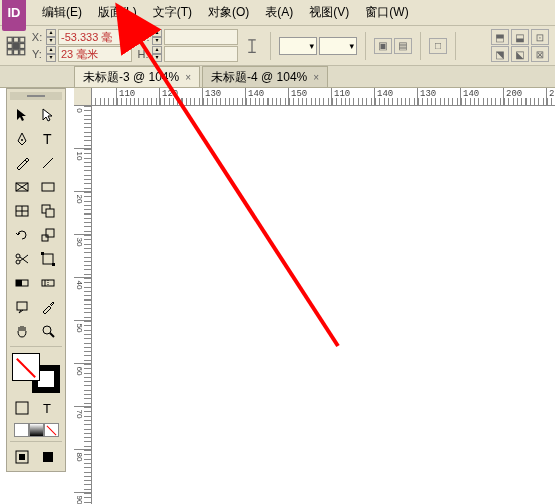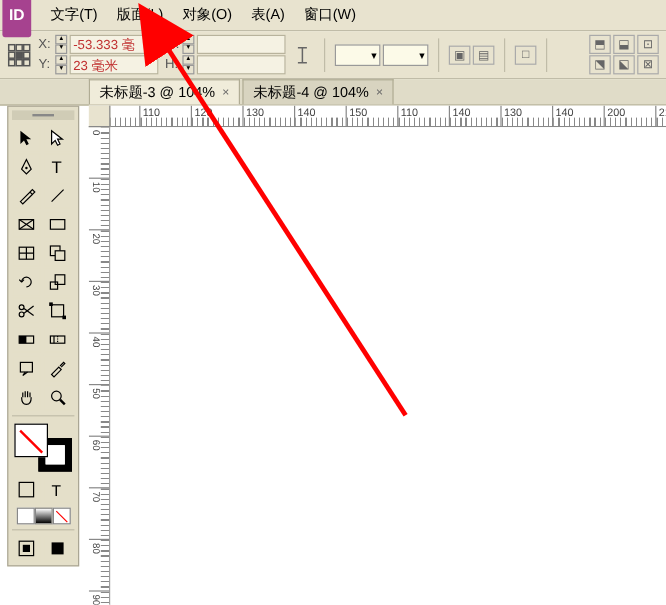--- a/index.html
+++ b/index.html
@@ -27,21 +27,21 @@
   
   
   .tabbar { display: flex; background: #e0dcc8; height: 22px; align-items: flex-end; padding-left: 74px; font-size: 12px; border-bottom: 1px solid #b0ac94; }
   .tab { display: flex; align-items: center; padding: 3px 8px; background: #f0ecda; border: 1px solid #b0ac94; border-bottom: none; margin-right: 2px; height: 21px; cursor: pointer; gap: 6px; }
   .tab.inactive { background: #d8d4c0; justify-content: space-between; }
   .tab-close { font-size: 10px; color: #666; cursor: pointer; }
   
   
   .ruler-h { position: absolute; left: 74px; top: 88px; right: 0; height: 18px; background: #fff; border-bottom: 1px solid #888; display: flex; font-size: 9px; color: #444; overflow: hidden; }
   .ruler-unit { flex: 0 0 43px; border-right: 1px solid #888; height: 100%; position: relative; }
-  .ruler-unit span { position: absolute; top: 1px; left: 2px; }
+  .ruler-unit span { position: absolute; top: 1px; left: 2px; font-family: Liberation Mono, monospace; }
   .ruler-ticks { position: absolute; bottom: 0; width: 100%; height: 7px; background: repeating-linear-gradient(to right, #888 0 1px, transparent 1px 4.3px); }
   
   
   .ruler-v { position: absolute; left: 74px; top: 106px; width: 18px; height: 398px; background: #fff; border-right: 1px solid #888; font-size: 9px; color: #444; overflow: hidden; }
   .ruler-vunit { height: 43px; border-bottom: 1px solid #888; position: relative; }
   .ruler-vunit span { position: absolute; top: 2px; left: 1px; writing-mode: vertical-rl; text-orientation: mixed; transform: scale(0.9); }
   .ruler-vticks { position: absolute; right: 0; height: 100%; width: 7px; background: repeating-linear-gradient(to bottom, #888 0 1px, transparent 1px 4.3px); }
   .ruler-corner { position: absolute; left: 74px; top: 88px; width: 18px; height: 18px; background: #e8e3cf; border-right: 1px solid #888; border-bottom: 1px solid #888; }
   
   
@@ -68,24 +68,26 @@
   
   .tb-right { display:flex; flex-direction:column; gap:1px; margin-left:auto;}
   .tb-right-row{display:flex; gap:2px;}
   .sq-icon{width:18px;height:16px;border:1px solid #aaa; display:flex;align-items:center;justify-content:center;font-size:10px;cursor:pointer;color:#666;}
 </style>
 </head>
 <body>
 
 <div class="menubar">
   <div class="app-logo">ID</div>
+  <div class="menu-item">编辑(E)</div>
+  <div class="menu-item">版面(L)</div>
   <div class="menu-item">文字(T)</div>
-  <div class="menu-item">版面(L)</div>
   <div class="menu-item">对象(O)</div>
   <div class="menu-item">表(A)</div>
+  <div class="menu-item">视图(V)</div>
   <div class="menu-item">窗口(W)</div>
   <div class="menu-spacer"></div>
 </div>
 
 <div class="toolbar">
   <div class="tb-icon">
     <svg viewBox="0 0 16 16">
         <rect x="1" y="1" width="4" height="4" fill="none" stroke="#555"></rect>
         <rect x="6" y="1" width="4" height="4" fill="none" stroke="#555"></rect>
         <rect x="11" y="1" width="4" height="4" fill="none" stroke="#555"></rect>

